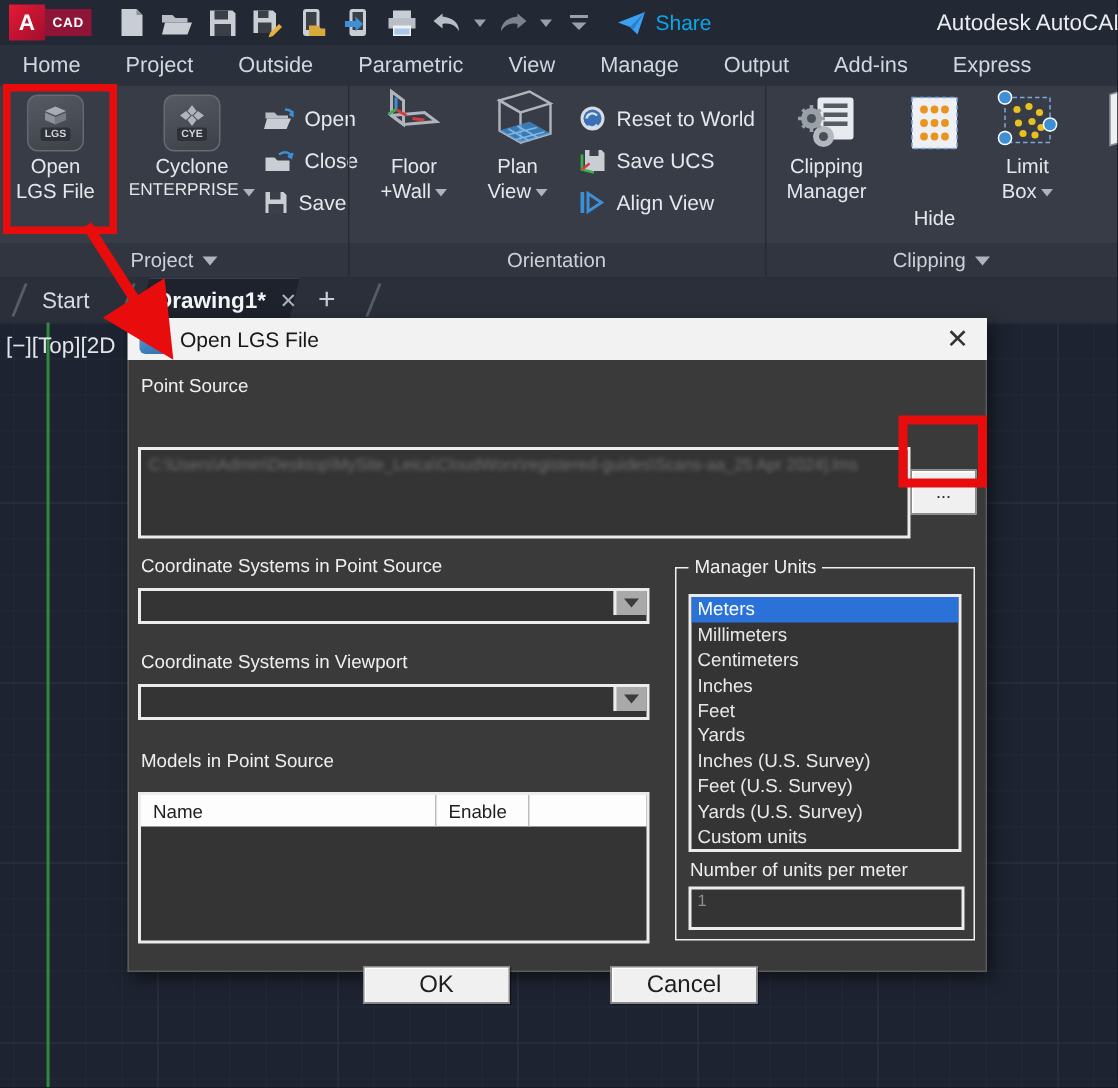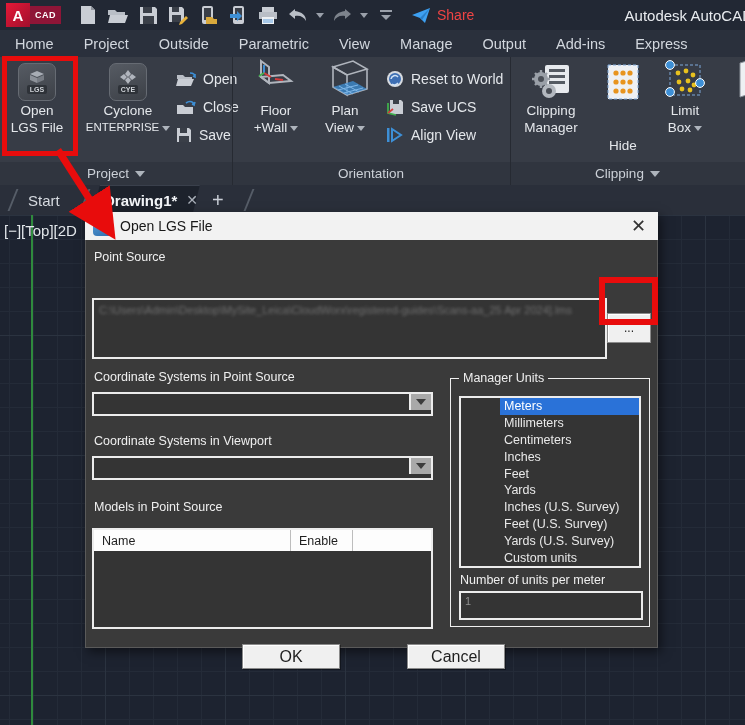--- a/index.html
+++ b/index.html
@@ -11,21 +11,21 @@
             display:flex;align-items:center;}
   .logo{display:flex;align-items:center;margin-left:6px;}
   .logo-a{width:24px;height:24px;background:linear-gradient(135deg,#e51937,#a00f2d);
           color:#fff;font-weight:bold;font-size:15px;display:flex;align-items:center;justify-content:center;}
   .logo-cad{height:18px;background:#8e1537;color:#fff;font-weight:bold;font-size:9px;
             display:flex;align-items:center;padding:0 5px;letter-spacing:.5px;}
   .qat{display:flex;align-items:center;margin-left:14px;gap:4px;}
   .qbtn{width:26px;height:24px;display:flex;align-items:center;justify-content:center;}
   .qcaret{width:0;height:0;border-left:4px solid transparent;border-right:4px solid transparent;
           border-top:5px solid #9aa0aa;margin:0 1px;}
-  .share-wrap{display:flex;align-items:center;gap:6px;margin-left:8px;font-size:14px;color:#ef4444;}
+  .share-wrap{display:flex;align-items:center;gap:6px;margin-left:8px;font-size:14px;color:#0ea5e9;}
   .app-title{position:absolute;right:-8px;top:0;height:30px;display:flex;align-items:center;
              font-size:15px;color:#e8ebef;white-space:nowrap;}
 
   
   .menubar{position:absolute;left:0;top:30px;width:745px;height:27px;background:#2a303c;
            display:flex;align-items:center;gap:0;}
   .menu-tab{padding:0 15px;font-size:14.5px;color:#d2d7de;height:27px;display:flex;align-items:center;white-space:nowrap;}
 
   
   .ribbon{position:absolute;left:0;top:57px;width:745px;height:105px;background:#373c46;}
@@ -100,21 +100,21 @@
                         border-top:6px solid #3c3c3c;}
   .models-table{position:absolute;left:6px;top:288px;width:337px;height:97px;}
   .models-header{position:absolute;left:0;top:0;width:337px;height:21px;background:#fdfdfd;display:flex;}
   .mcol{height:21px;display:flex;align-items:center;padding-left:8px;font-size:12.5px;color:#1e1e1e;
         border-right:1px solid #bdbdbd;box-sizing:border-box;}
   .mcol:nth-child(1){width:197px;}
   .mcol:nth-child(2){width:62px;text-align:center;}
   .groupbox{position:absolute;left:364px;top:138px;width:198px;height:247px;border:1px solid #efefef;}
   .group-title{position:absolute;left:8px;top:-8px;background:#3a3a3a;padding:0 4px;color:#efefef;font-size:12.5px;}
   .units-list{position:absolute;left:8px;top:17px;width:178px;height:168px;display:flex;flex-direction:column;overflow:hidden;}
-  .unit-item{flex:1;display:flex;align-items:center;padding-left:4px;color:#e9e9e9;font-size:12.5px;white-space:nowrap;margin-left:39px;}
+  .unit-item{flex:1;display:flex;align-items:center;padding-left:4px;color:#e9e9e9;font-size:12.5px;white-space:nowrap;}
   .unit-item.selected{background:#2a72d8;color:#fff;}
   .num-input{position:absolute;left:8px;top:212px;width:172px;height:21px;color:#8f8f8f;
              font-size:11px;padding:2px 4px;}
   .dlg-btn{position:absolute;width:96px;height:23px;background:#f0f0f0;border:1px solid #8a8a8a;
            box-shadow:inset 1px 1px 0 #fff,1px 1px 0 rgba(0,0,0,.35);
            display:flex;align-items:center;justify-content:center;font-size:16px;color:#1e1e1e;}
 
   
   .anno{position:absolute;border:5px solid #e80c0c;pointer-events:none;}
   #anno-open-lgs{left:2px;top:56px;width:66px;height:90px;}

